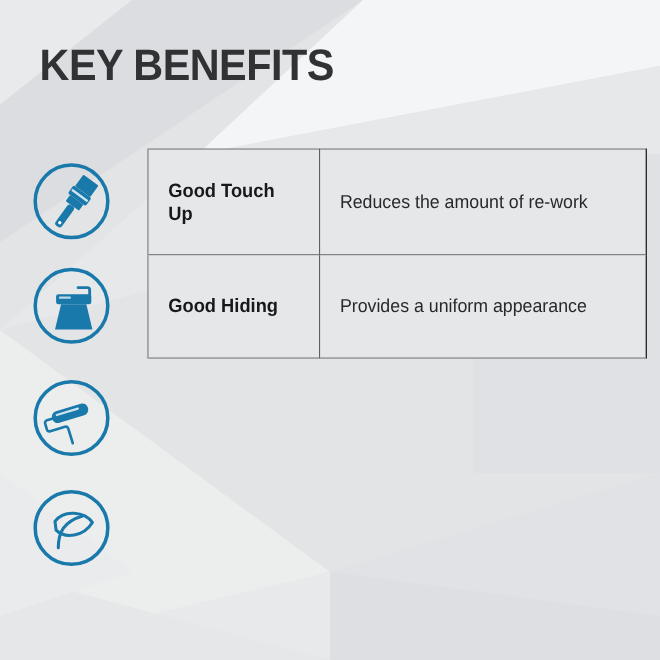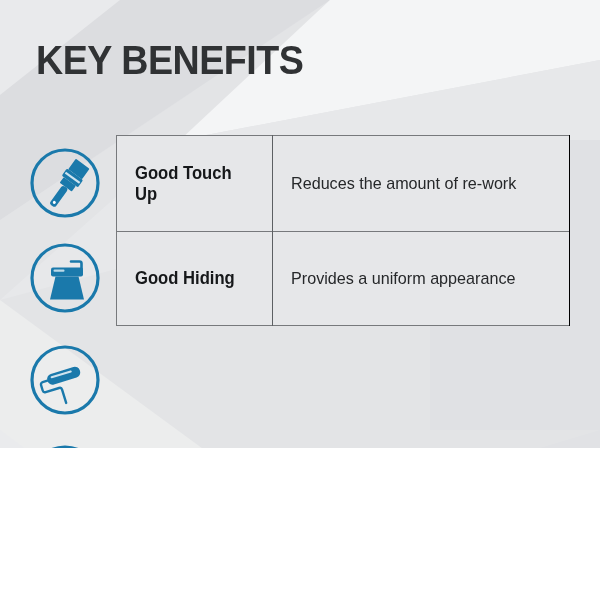--- a/index.html
+++ b/index.html
@@ -9,21 +9,21 @@
   body {
     width: 600px;
     height: 600px;
     font-family: "Liberation Sans", sans-serif;
     overflow: hidden;
   }
 
   #stage {
     position: relative;
     width: 600px;
-    height: 448px;
+    height: 600px;
     background: #e2e3e5;
     overflow: hidden;
   }
 
   
   #bg-layer {
     position: absolute;
     inset: 0;
     width: 600px;
     height: 600px;
@@ -59,21 +59,21 @@
     width: 94px;
     display: flex;
     align-items: center;
     justify-content: center;
   }
   .icon-slot svg { display: block; }
 
   
   #benefits-table {
     position: absolute;
-    left: 116px;
+    left: 134px;
     top: 135px;
     width: 454px;
     border-collapse: collapse;
     table-layout: fixed;
   }
   #benefits-table tr {
     border-bottom: 1px solid #77797c;
   }
   #benefits-table tr:first-child {
     border-top: 1px solid #77797c;

